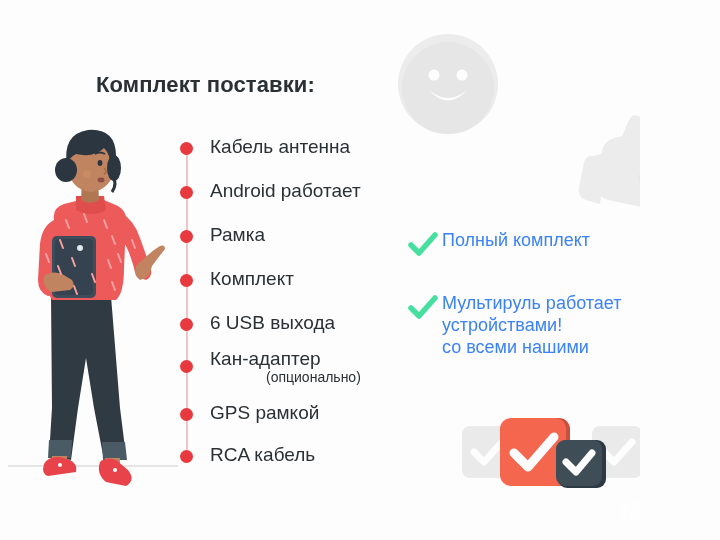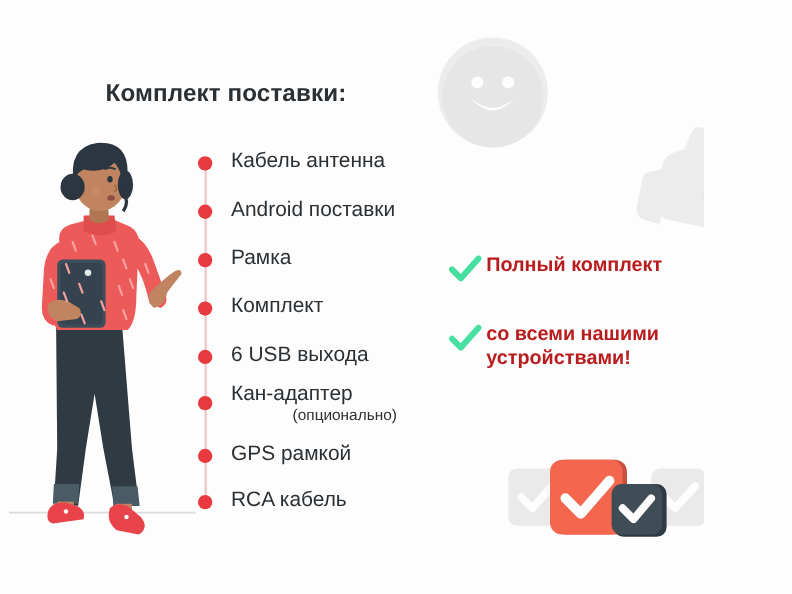--- a/index.html
+++ b/index.html
@@ -42,21 +42,21 @@
   .li-sub{
     position:absolute;left:40px;top:14px;
     font-size:14px;color:#2b3034;white-space:nowrap;margin-left:48px;
   }
 
   
   .benefit{position:absolute;}
   .bcheck{position:absolute;left:0;top:0;width:30px;height:26px;}
   .btxt{
     position:absolute;left:34px;top:-3px;
-    font-size:18px;font-weight:bold;color:#b91c1c;
+    font-size:18px;font-weight:normal;color:#3b82f6;
     line-height:22px;white-space:nowrap;
   }
   #benefit1{left:408px;top:232px;}
   #benefit2{left:408px;top:295px;}
 
   
   #cluster{position:absolute;left:462px;top:412px;width:180px;height:80px;}
 
   
   #woman{position:absolute;left:8px;top:108px;width:170px;height:400px;}
@@ -180,21 +180,21 @@
 
   <div id="list">
 
     <div class="li" style="top:14px">
       <span class="dot"></span>
       <span class="li-txt">Кабель антенна</span>
     </div>
 
     <div class="li" style="top:58px">
       <span class="dot"></span>
-      <span class="li-txt">Android поставки</span>
+      <span class="li-txt">Android работает</span>
     </div>
 
     <div class="li" style="top:102px">
       <span class="dot"></span>
       <span class="li-txt">Рамка</span>
     </div>
 
     <div class="li" style="top:146px">
       <span class="dot"></span>
       <span class="li-txt">Комплект</span>
@@ -229,22 +229,23 @@
     <div class="btxt">
       <div>Полный комплект</div>
     </div>
   </div>
 
   <div class="benefit" id="benefit2">
     <svg class="bcheck" viewBox="0 0 30 26">
       <path d="M3 13 L11 21 L27 3" stroke="#47dfa0" stroke-width="5.5" fill="none" stroke-linecap="round" stroke-linejoin="round"></path>
     </svg>
     <div class="btxt">
+      <div>Мультируль работает</div>
+      <div>устройствами!</div>
       <div>со всеми нашими</div>
-      <div>устройствами!</div>
     </div>
   </div>
 
   <div id="cluster">
     <svg viewBox="0 0 180 80" width="180" height="80">
 
       <g>
         <rect x="0" y="14" width="50" height="52" rx="8" fill="#eaeaea"></rect>
         <path d="M12 40 L22 50 L40 30" stroke="#fdfdfd" stroke-width="7" fill="none" stroke-linecap="round" stroke-linejoin="round"></path>
       </g>

